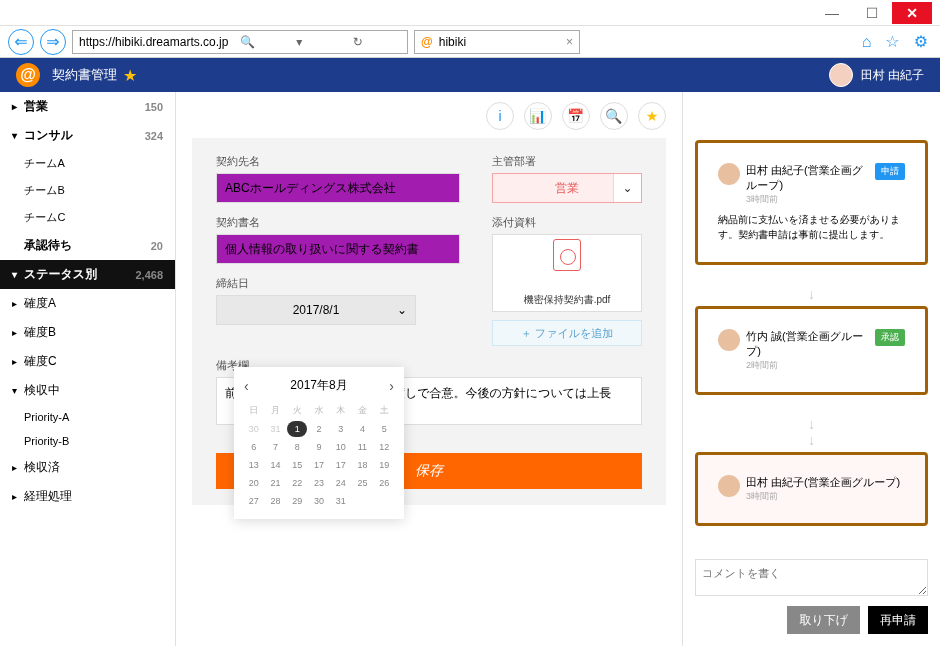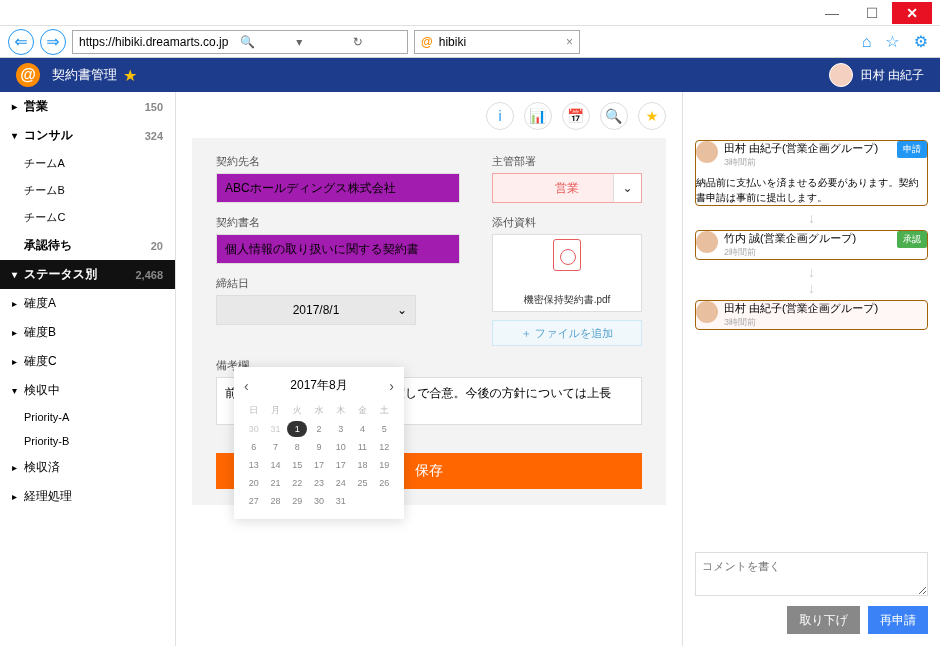--- a/index.html
+++ b/index.html
@@ -53,52 +53,52 @@
 .select-box { width: 100%; height: 30px; border: 1px solid #f5a3a3; background: #ffeeee; display: flex; align-items: center; justify-content: center; position: relative; color: #e85c5c; font-size: 12px; }
 .select-caret { position: absolute; right: 0; width: 28px; height: 28px; background: #fff; border-left: 1px solid #ddd; display: flex; align-items: center; justify-content: center; color: #333; }
 .date-box { width: 200px; height: 30px; border: 1px solid #ddd; background: #e8e8e8; display: flex; align-items: center; justify-content: center; font-size: 12px; position: relative; }
 .date-caret { position: absolute; right: 8px; }
 .attach-box { width: 150px; height: 78px; border: 1px solid #ddd; background: #fff; display: flex; flex-direction: column; align-items: center; justify-content: center; gap: 22px; }
 .pdf-icon { width: 28px; height: 32px; border: 1px solid #e85c5c; border-radius: 3px; position: relative; }
 .pdf-icon::after { content: ""; position: absolute; width: 14px; height: 14px; border: 1px solid #e85c5c; border-radius: 50%; top: 9px; left: 6px; }
 .file-name { font-size: 10px; color: #333; }
 .add-file { width: 150px; height: 26px; border: 1px solid #cfe8f5; background: #f0f8fc; color: #5ba3d0; display: flex; align-items: center; justify-content: center; font-size: 11px; margin-top: 8px; cursor: pointer; }
 .textarea { width: 100%; height: 48px; border: 1px solid #ddd; background: #fff; padding: 6px 8px; font-size: 12px; line-height: 1.5; }
-.save-btn { width: 100%; height: 36px; background: #ff6600; color: #fff; border: none; font-size: 14px; margin-top: 28px; cursor: pointer; }
+.save-btn { width: 100%; height: 36px; background: #ff6600; color: #fff; border: none; font-size: 14px; margin-top: 28px; cursor: pointer; font-style: italic; }
 
 
 .calendar { position: absolute; top: 275px; left: 58px; width: 170px; background: #fff; box-shadow: 0 2px 12px rgba(0,0,0,0.15); padding: 10px; z-index: 10; }
 .cal-header { display: flex; align-items: center; justify-content: space-between; font-size: 12px; margin-bottom: 8px; }
 .cal-nav { cursor: pointer; font-size: 14px; color: #555; }
 .cal-grid { display: grid; grid-template-columns: repeat(7, 1fr); gap: 2px; font-size: 9px; text-align: center; }
 .cal-dow { color: #bbb; padding: 2px 0; }
 .cal-day { color: #888; padding: 3px 0; border-radius: 10px; cursor: pointer; }
 .cal-day.dim { color: #ccc; }
 .cal-day.today { background: #333; color: #fff; }
 
 
 .right { width: 258px; background: #fff; border-left: 1px solid #e0e0e0; padding: 48px 12px 12px 12px; display: flex; flex-direction: column; }
 .timeline { flex: 1; }
-.tl-item { border: 1px solid #a16207; border-radius: 4px; padding: 0; margin-bottom: 8px; position: relative; }
+.tl-item { border: 3px solid #a16207; border-radius: 4px; padding: 20px; margin-bottom: 25px; position: relative; }
 .tl-item.red { background: #fff6f6; }
 .tl-head { display: flex; align-items: flex-start; gap: 6px; }
 .tl-avatar { width: 22px; height: 22px; border-radius: 50%; background: #e8c0a0; flex-shrink: 0; }
 .tl-name { font-size: 11px; flex: 1; }
 .tl-time { font-size: 9px; color: #aaa; }
 .tl-badge { font-size: 9px; color: #fff; padding: 2px 6px; border-radius: 2px; }
 .tl-badge.blue { background: #2196f3; }
 .tl-badge.green { background: #4caf50; }
 .tl-badge.orange { background: #ff9800; }
 .tl-body { font-size: 10px; margin-top: 6px; line-height: 1.5; }
 .tl-arrow { text-align: center; color: #ccc; font-size: 14px; margin: -4px 0 4px 0; }
 .comment-box { width: 100%; height: 44px; border: 1px solid #ddd; padding: 6px; font-size: 11px; color: #aaa; margin-top: 8px; }
 .action-row { display: flex; justify-content: flex-end; gap: 8px; margin-top: 10px; }
 .act-btn { height: 28px; padding: 0 12px; border: none; color: #fff; font-size: 12px; cursor: pointer; }
 .act-gray { background: #888; }
-.act-blue { background: #3b82f6; font-family: Liberation Mono, monospace; }
+.act-blue { background: #000000; font-family: Liberation Mono, monospace; }
 </style>
 </head>
 <body>
 
 <div class="browser-bar">
   <div class="win-btn">—</div>
   <div class="win-btn">☐</div>
   <div class="win-btn win-close">✕</div>
 </div>
 

